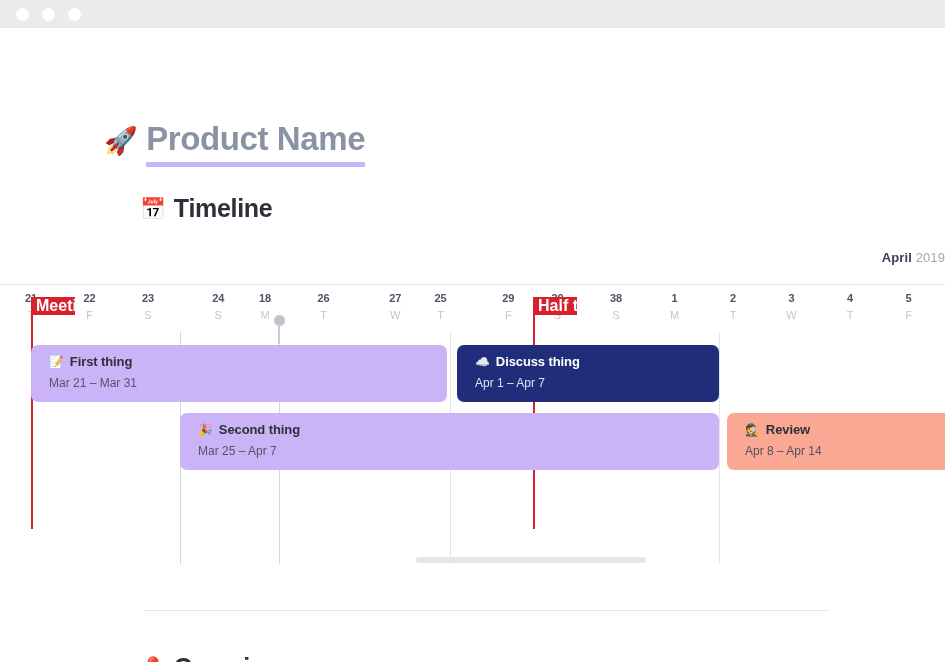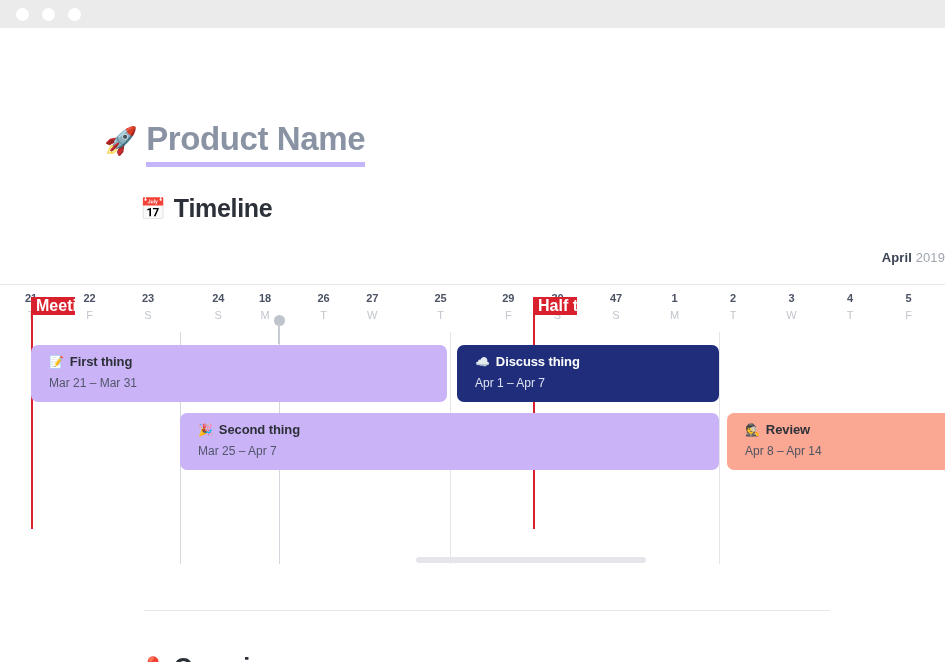--- a/index.html
+++ b/index.html
@@ -192,38 +192,38 @@
             <div class="dlet">S</div>
           </div>
           <div class="daycol" style="left: 235.75px;">
             <div class="dnum">18</div>
             <div class="dlet">M</div>
           </div>
           <div class="daycol" style="left: 294.25px;">
             <div class="dnum">26</div>
             <div class="dlet">T</div>
           </div>
-          <div class="daycol" style="left: 343px;">
+          <div class="daycol" style="left: 366px;">
             <div class="dnum">27</div>
             <div class="dlet">W</div>
           </div>
           <div class="daycol" style="left: 411.25px;">
             <div class="dnum">25</div>
             <div class="dlet">T</div>
           </div>
           <div class="daycol" style="left: 479px;">
             <div class="dnum">29</div>
             <div class="dlet">F</div>
           </div>
           <div class="daycol" style="left: 528.25px;">
             <div class="dnum">30</div>
             <div class="dlet">S</div>
           </div>
           <div class="daycol" style="left: 586.75px;">
-            <div class="dnum">47</div>
+            <div class="dnum">38</div>
             <div class="dlet">S</div>
           </div>
           <div class="daycol" style="left: 645.25px;">
             <div class="dnum">1</div>
             <div class="dlet">M</div>
           </div>
           <div class="daycol" style="left: 703.75px;">
             <div class="dnum">2</div>
             <div class="dlet">T</div>
           </div>

